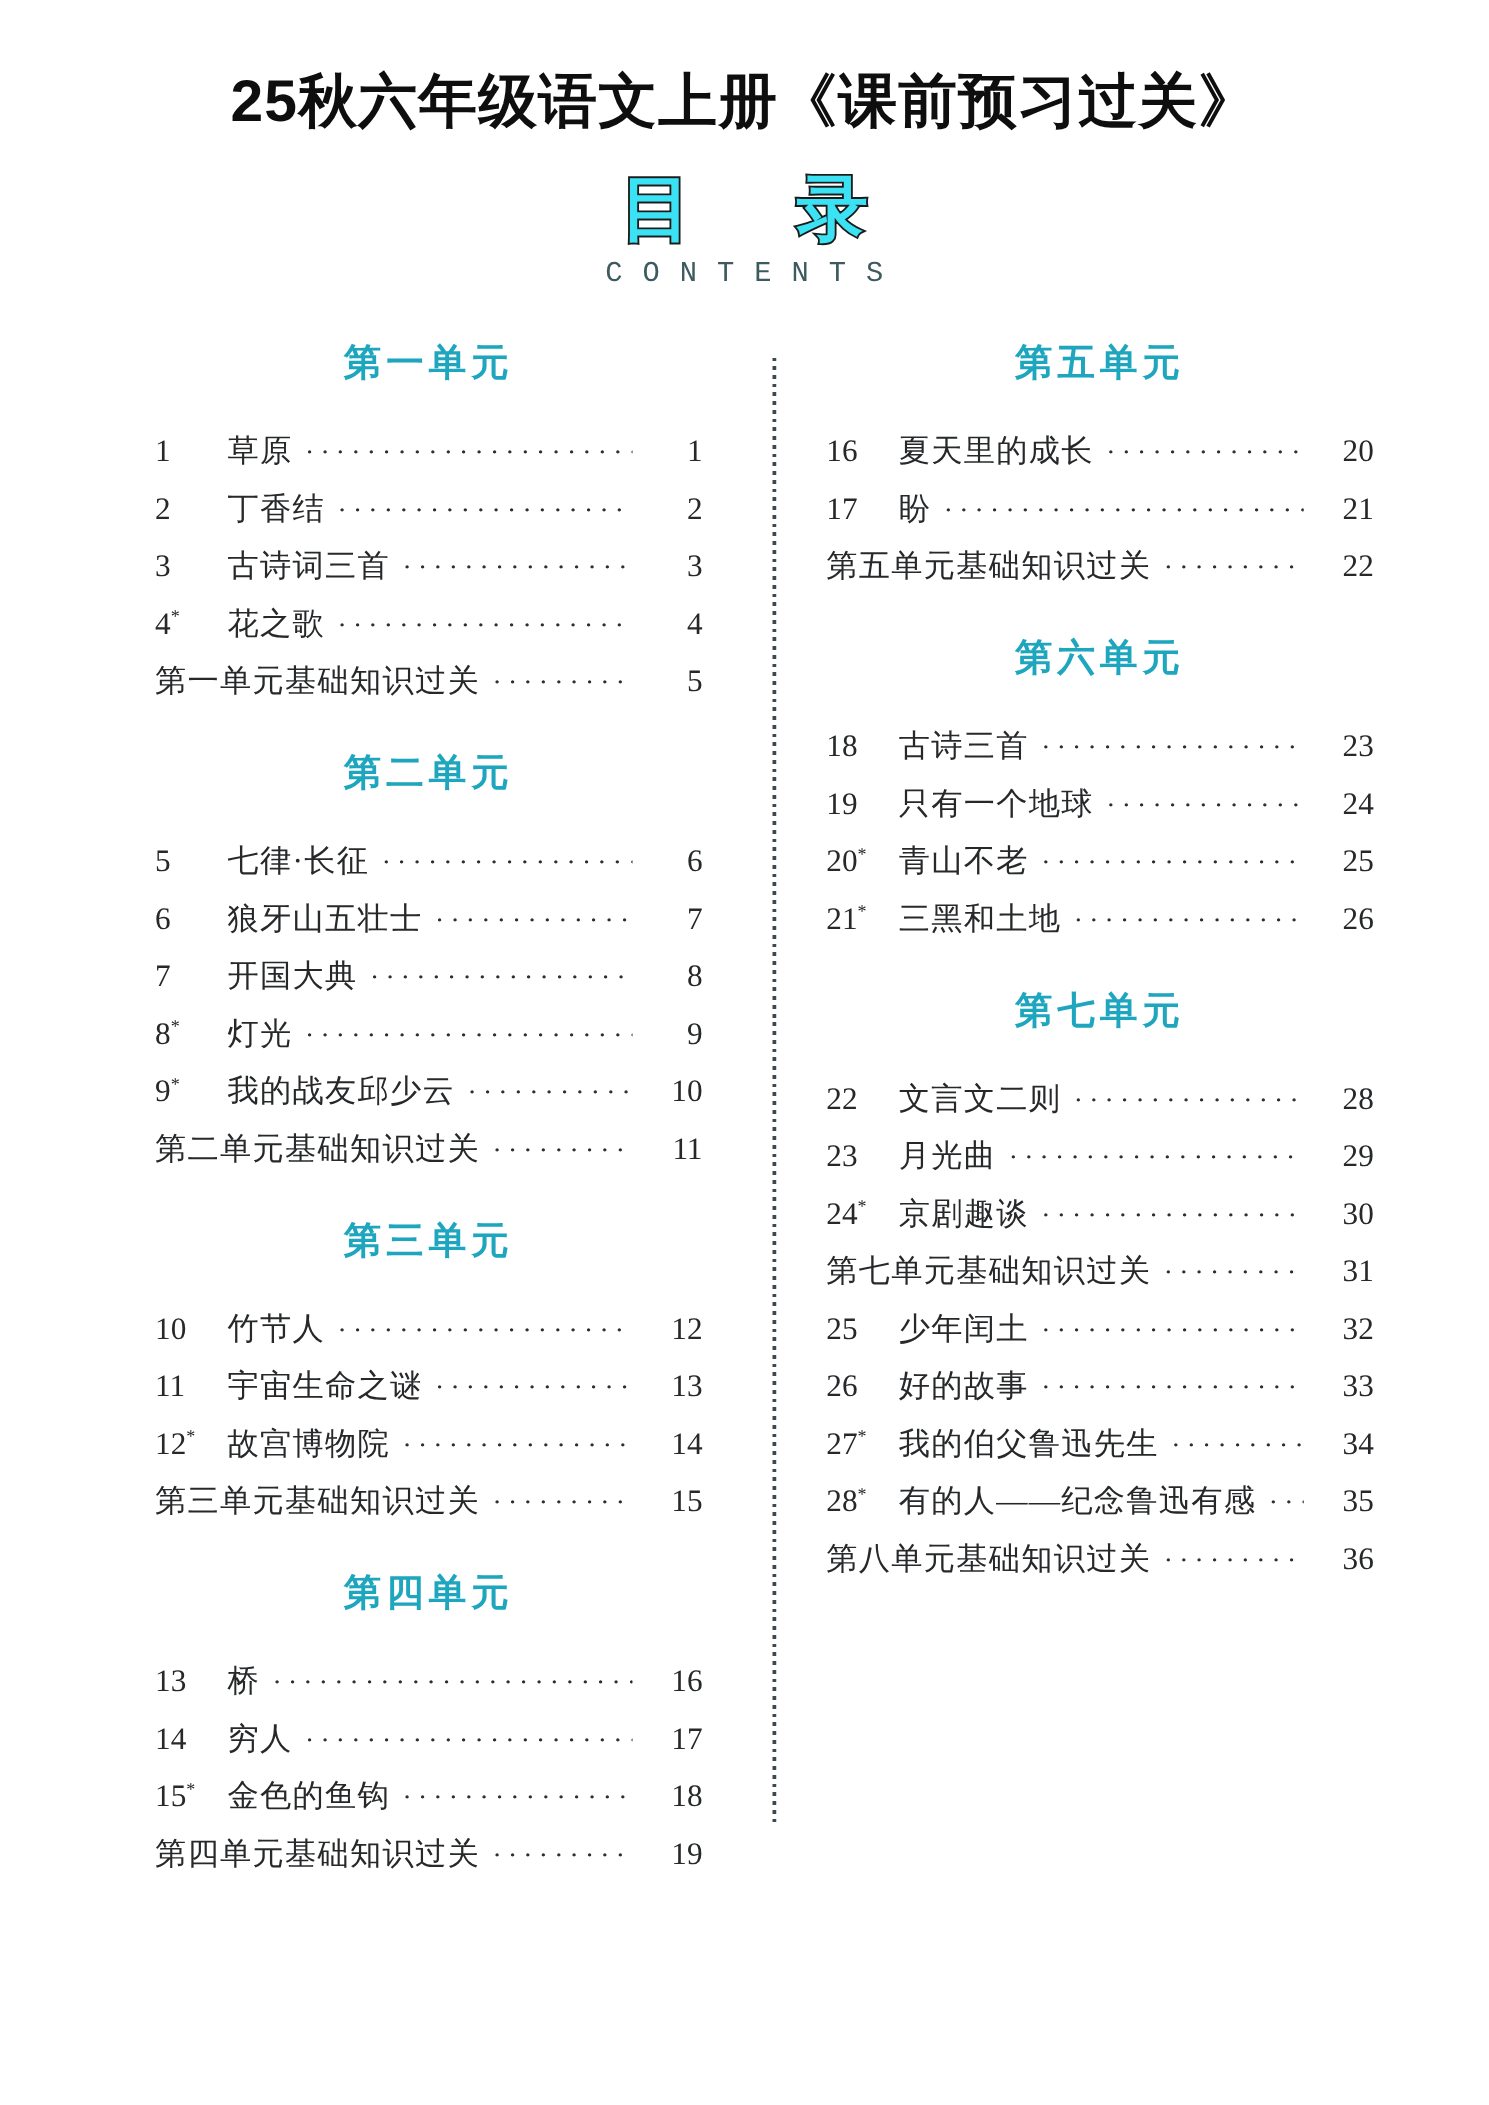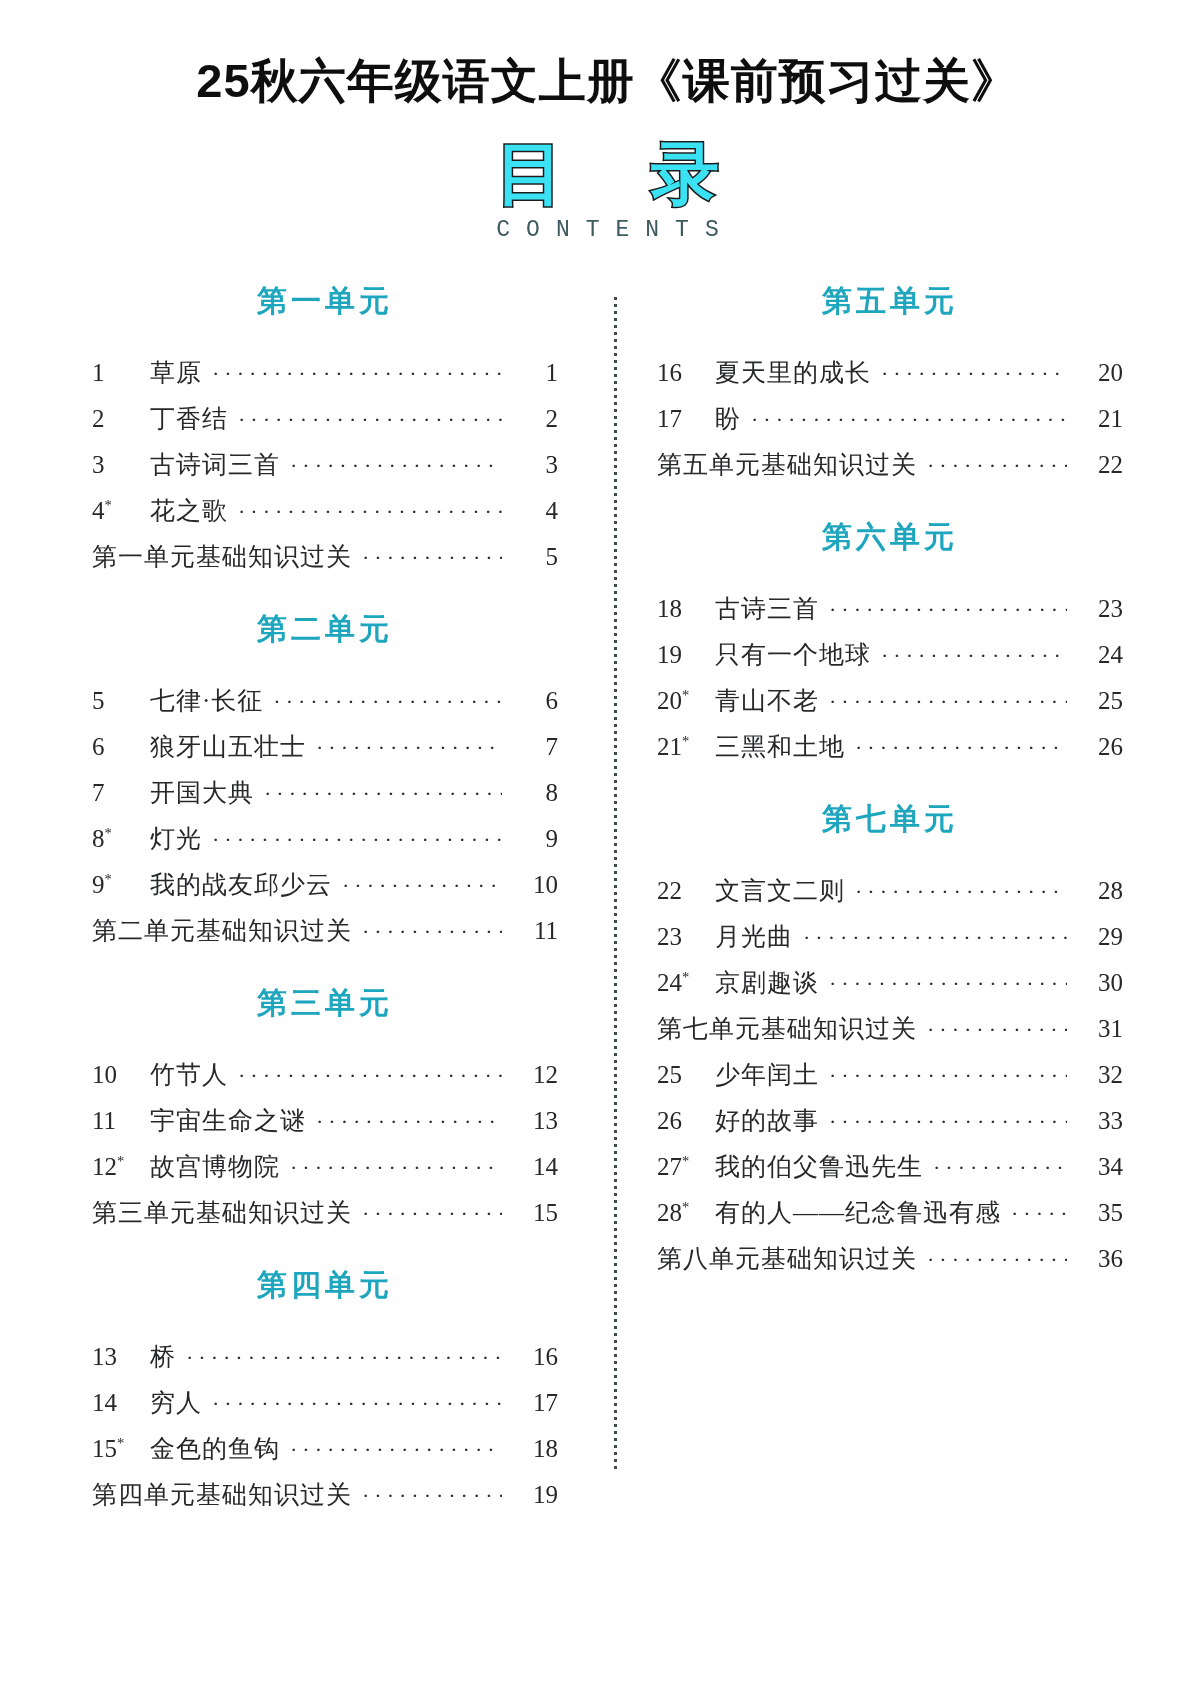--- a/index.html
+++ b/index.html
@@ -11,38 +11,38 @@
   *{ margin:0; padding:0; box-sizing:border-box; }
   html,body{ background:#ffffff; }
   body{
     width:1191px; height:1684px;
     font-family:"Liberation Serif", serif;
     color:var(--ink);
     overflow:hidden;
   }
   .page{
     width:1191px; height:1684px;
-    padding:42px 68px 30px 92px;
+    padding:42px 92px 30px 92px;
   }
   
   .book-title{
     text-align:center;
     font-family:"Liberation Sans", sans-serif;
     font-weight:800;
     font-size:47px;
     letter-spacing:1px;
     color:#0e0e0e;
     margin-top:8px;
     white-space:nowrap;
   }
   .toc-zh{
     text-align:center;
     font-family:"Liberation Sans", sans-serif;
     font-weight:800;
-    font-size:68px;
+    font-size:57px;
     line-height:1.0;
     margin-top:26px;
     color:var(--toc-fill);
     -webkit-text-stroke:3px #1b1b1b;
     paint-order:stroke fill;
     letter-spacing:34px;
     text-indent:34px; 
   }
   .toc-en{
     text-align:center;
@@ -56,21 +56,21 @@
   
   .columns{
     display:flex;
     align-items:stretch;
     margin-top:34px;
   }
   .col{
     flex:1 1 0;
     min-width:0;
   }
-  .col.left{ padding-right:56px; }
+  .col.left{ padding-right:56px;margin-left:32px; }
   .col.right{ padding-left:40px; }
   .divider{
     flex:none;
     width:3px;
     margin-top:20px;
     margin-bottom:58px;
     background-image:repeating-linear-gradient(
       to bottom,
       #3c4a50 0px, #3c4a50 3px,
       transparent 3px, transparent 7px);

